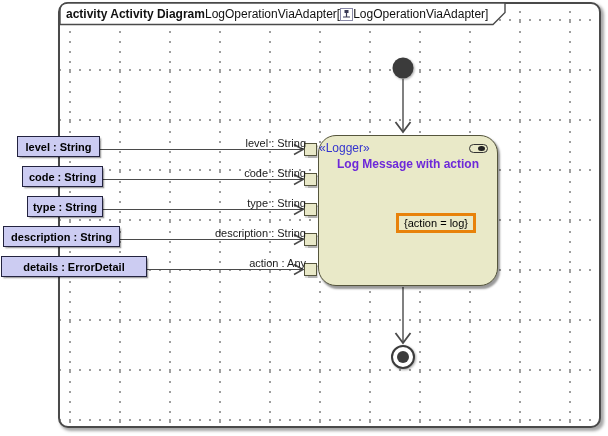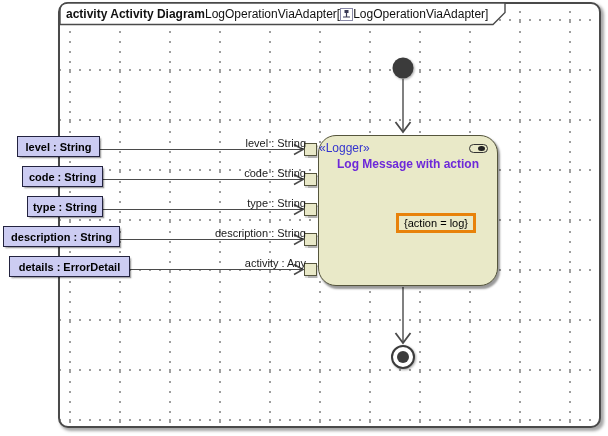--- a/index.html
+++ b/index.html
@@ -36,21 +36,21 @@
     position:absolute;box-sizing:border-box;height:21px;z-index:5;
     background:var(--param-fill);border:1px solid var(--param-border);
     display:flex;align-items:center;justify-content:center;
     font-weight:bold;font-size:11px;color:#000;
     box-shadow:1.5px 1.5px 1.5px rgba(0,0,0,.35);
   }
   .p0{left:17px;top:136px;width:83px;}
   .p1{left:22px;top:166px;width:81px;}
   .p2{left:27px;top:196px;width:76px;}
   .p3{left:3px;top:226px;width:117px;}
-  .p4{left:9px;top:256px;width:121px;}
+  .p4{left:1px;top:256px;width:146px;}
   
   .pin-label{
     position:absolute;right:302px;z-index:6;font-size:11px;color:#1a1a1a;white-space:nowrap;
   }
   .l0{top:137px;} .l1{top:167px;} .l2{top:197px;} .l3{top:227px;} .l4{top:257px;}
   
   .pin{
     position:absolute;left:304px;width:13px;height:13px;box-sizing:border-box;z-index:3;
     background:var(--node-fill);border:1px solid var(--node-border);
     box-shadow:1px 1.5px 1px rgba(0,0,0,.3);
@@ -143,21 +143,21 @@
   <div class="param p0">level : String</div>
   <div class="param p1">code : String</div>
   <div class="param p2">type : String</div>
   <div class="param p3">description : String</div>
   <div class="param p4">details : ErrorDetail</div>
 
   <span class="pin-label l0">level : String</span>
   <span class="pin-label l1">code : String</span>
   <span class="pin-label l2">type : String</span>
   <span class="pin-label l3">description : String</span>
-  <span class="pin-label l4">activity : Any</span>
+  <span class="pin-label l4">action : Any</span>
 
   <div class="pin k0"></div>
   <div class="pin k1"></div>
   <div class="pin k2"></div>
   <div class="pin k3"></div>
   <div class="pin k4"></div>
 
   <div class="action-node">
     <div class="stereotype">«Logger»</div>
     <span class="pill">

